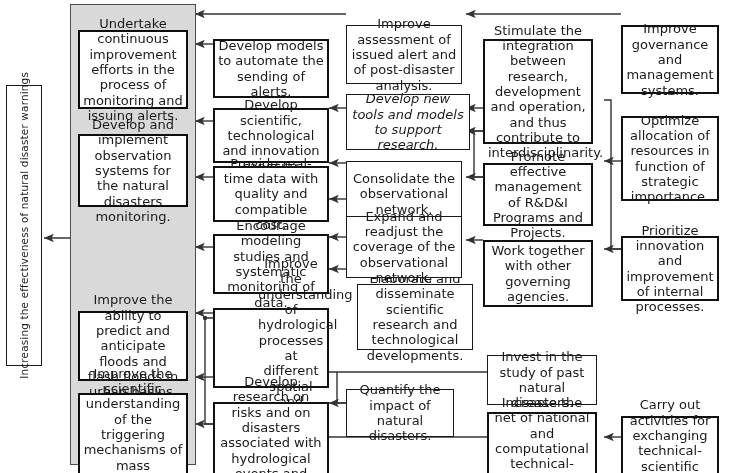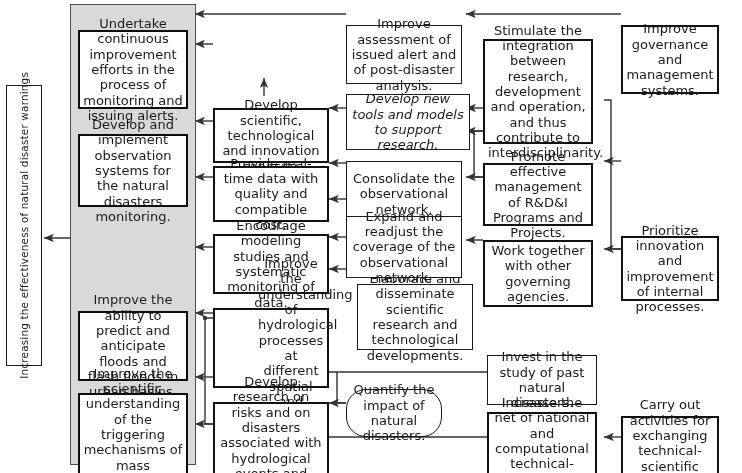--- a/index.html
+++ b/index.html
@@ -155,20 +155,23 @@
 
 
   <div class="node thick fs9" style="left:78px;top:291px;width:110px;height:70px;">
     <span>Improve the ability to predict and anticipate floods and flash floods in urban basins.</span>
   </div>
 
   <div class="node thick fs9" style="left:78px;top:373px;width:110px;height:83px;">
     <span>Improve the scientific understanding of the triggering mechanisms of mass movement processes.</span>
   </div>
 
+  <div class="node med fs9" style="left:213px;top:19px;width:116px;height:59px;">
+    <span>Develop models to automate the sending of alerts.</span>
+  </div>
 
   <div class="node med fs9" style="left:213px;top:88px;width:116px;height:55px;">
     <span>Develop scientific, technological and innovation capacity.</span>
   </div>
 
   <div class="node med fs9" style="left:213px;top:146px;width:116px;height:56px;">
     <span>Provide real-time data with quality and compatible cost.</span>
   </div>
 
   <div class="node med fs9" style="left:213px;top:214px;width:116px;height:60px;">
@@ -196,21 +199,21 @@
   </div>
 
   <div class="node fs9" style="left:357px;top:264px;width:116px;height:66px;">
     <span>Elaborate and disseminate scientific research and technological developments.</span>
   </div>
 
   <div class="node fs9" style="left:346px;top:196px;width:116px;height:62px;">
     <span>Expand and readjust the coverage of the observational network.</span>
   </div>
 
-  <div class="node fs9" style="left:346px;top:369px;width:96px;height:48px;border-radius:20px;">
+  <div class="node fs9" style="left:346px;top:369px;width:108px;height:48px;">
     <span>Quantify the impact of natural disasters.</span>
   </div>
 
   <div class="node med fs9" style="left:483px;top:19px;width:110px;height:105px;">
     <span>Stimulate the integration between research, development and operation, and thus contribute to interdisciplinarity.</span>
   </div>
 
   <div class="node med fs9" style="left:483px;top:143px;width:110px;height:63px;">
     <span>Promote effective management of R&amp;D&amp;I Programs and Projects.</span>
   </div>
@@ -224,20 +227,23 @@
   </div>
 
   <div class="node med fs9" style="left:487px;top:392px;width:110px;height:73px;">
     <span>Increase the net of national and computational technical-scientific cooperation.</span>
   </div>
 
   <div class="node med fs9" style="left:621px;top:5px;width:98px;height:69px;">
     <span>Improve governance and management systems.</span>
   </div>
 
+  <div class="node med fs9" style="left:621px;top:96px;width:98px;height:85px;">
+    <span>Optimize allocation of resources in function of strategic importance.</span>
+  </div>
 
   <div class="node med fs9" style="left:621px;top:216px;width:98px;height:65px;">
     <span>Prioritize innovation and improvement of internal processes.</span>
   </div>
 
   <div class="node med fs9" style="left:621px;top:396px;width:98px;height:70px;">
     <span>Carry out activities for exchanging technical-scientific knowledge in disasters.</span>
   </div>
 
 </div>

